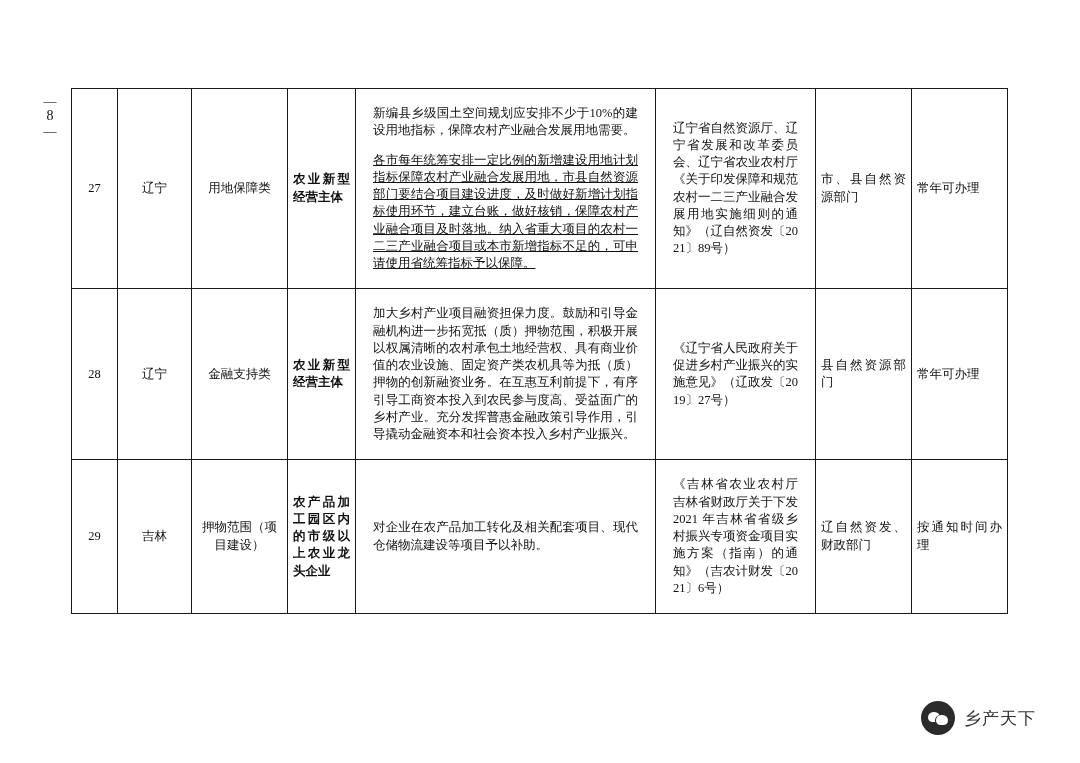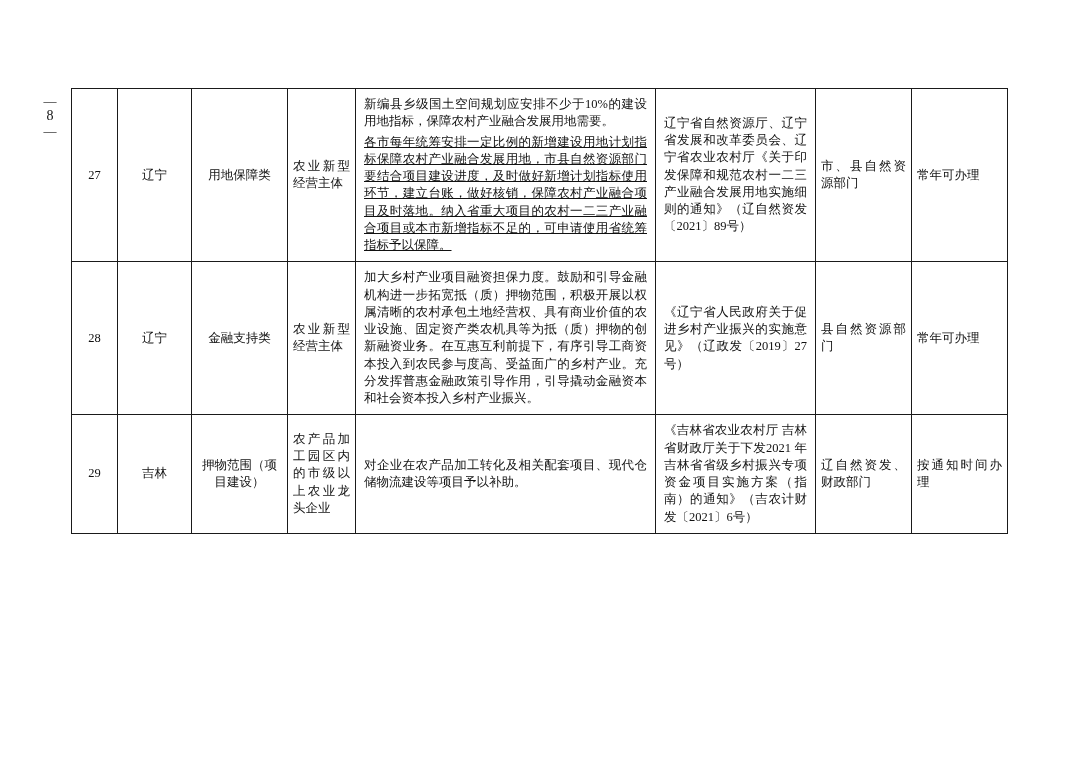--- a/index.html
+++ b/index.html
@@ -76,33 +76,34 @@
   td.idx, td.prov {
     text-align: center;
     margin-top: 36px;
   }
   td.type {
     text-align: center;
   }
   td.target {
     text-align: justify;
     text-align-last: left;
+    font-weight: bold;
   }
   td.content, td.basis {
     text-align: justify;
     text-align-last: left;
     vertical-align: top;
     padding-top: 6px;
   }
   td.dept, td.time {
     text-align: justify;
     text-align-last: left;
   }
   .para {
-    margin: 3px;
+    margin: 12px;
     text-indent: 0;
   }
   .para + .para {
     margin-top: 1px;
     text-decoration: underline;
   }
 
   
   .watermark {
     position: absolute;
@@ -212,14 +213,18 @@
         </td>
         <td class="basis">
           <p class="para">《吉林省农业农村厅 吉林省财政厅关于下发2021 年吉林省省级乡村振兴专项资金项目实施方案（指南）的通知》（吉农计财发〔2021〕6号）</p>
         </td>
         <td class="dept">辽自然资发、财政部门</td>
         <td class="time">按通知时间办理</td>
       </tr>
     </tbody>
   </table>
 
+  <div class="watermark">
+    <div class="wm-logo"></div>
+    <div class="wm-text">乡产天下</div>
+  </div>
 
 </div>
 
 </body></html>

